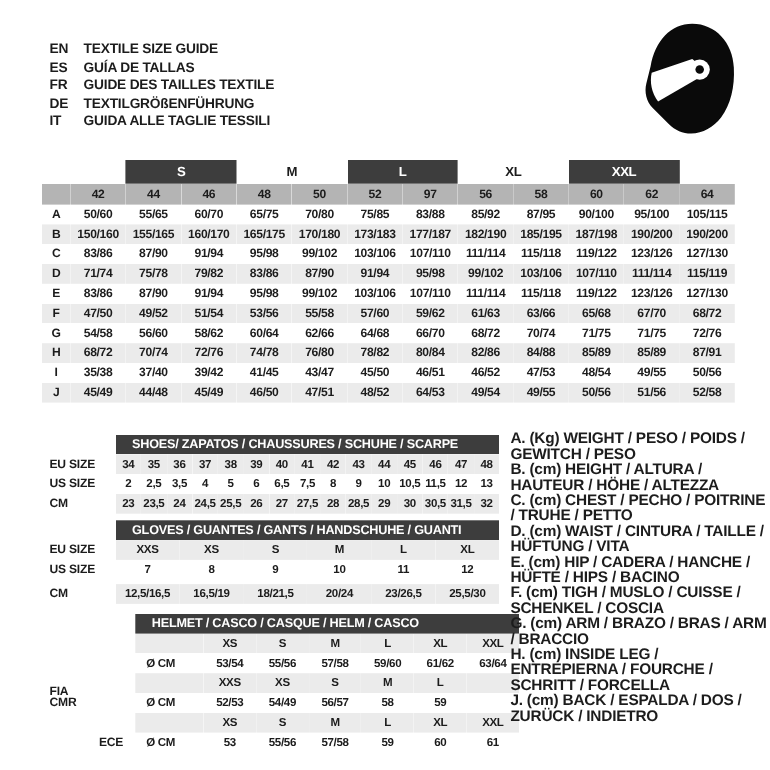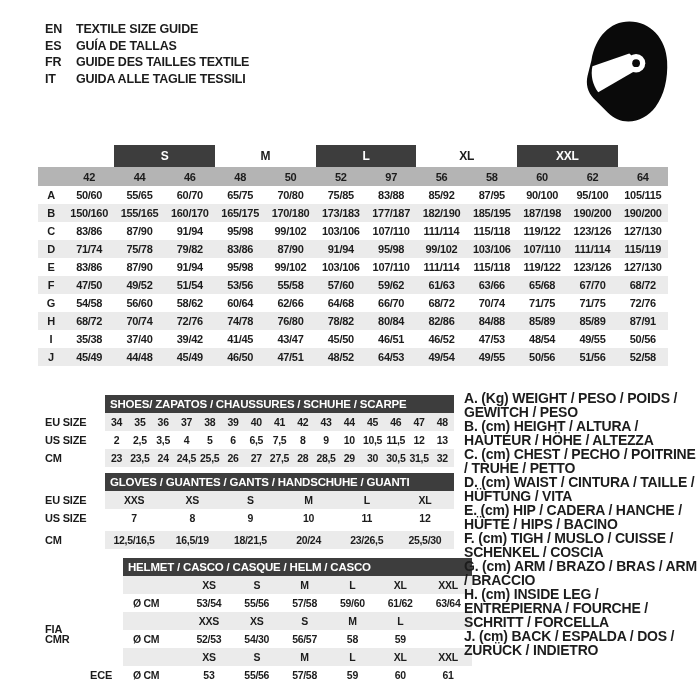--- a/index.html
+++ b/index.html
@@ -3,21 +3,21 @@
 <meta charset="utf-8">
 <style>
   html,body{margin:0;padding:0;}
   body{
     width:700px;height:700px;background:#fff;
     font-family:"Liberation Sans",sans-serif;font-weight:bold;color:#1c1c1c;
   }
   .page{position:relative;width:700px;height:700px;background:#fff;overflow:hidden;}
 
   
-  .lang-list{position:absolute;left:45px;top:21px;font-size:12.5px;letter-spacing:-0.2px;}
+  .lang-list{position:absolute;left:45px;top:36px;font-size:12.5px;letter-spacing:-0.2px;}
   .lang-row{display:flex;line-height:16.5px;}
   .lang-code{width:31px;flex:0 0 31px;}
 
   
   .helmet-art{position:absolute;left:574px;top:16px;width:97px;height:110px;}
   .helmet-art svg{width:100%;height:100%;display:block;}
 
   
   table{border-collapse:collapse;table-layout:fixed;}
   td{padding:0;text-align:center;font-size:11px;letter-spacing:-0.3px;white-space:nowrap;overflow:hidden;height:18px;}
@@ -26,21 +26,21 @@
   .main-table{position:absolute;left:38px;top:145px;width:630px;}
   .main-table tr.bands td{height:22px;font-size:12px;}
   .band-dark{background:#3d3d3d;color:#fff;}
   .band-plain{background:#fff;color:#1c1c1c;}
   .main-table tr.colhead td{background:#b4b4b4;height:19px;}
   .main-table tr.alt td{background:#ebebeb;}
 
   
   .sub-table{position:absolute;left:105px;width:349px;}
   .sub-table td{font-size:10.5px;}
-  .sub-table td.title{background:#3d3d3d;color:#fff;text-align:left;padding-left:5px;font-size:11.5px;letter-spacing:-0.2px;}
+  .sub-table td.title{background:#3d3d3d;color:#fff;text-align:left;padding-left:15px;font-size:11.5px;letter-spacing:-0.2px;}
   .sub-table tr.gray td{background:#ebebeb;}
   .sub-table tr.spacer td{height:4px;background:#fff;}
   .sub-table td.diam{text-align:left;padding-left:10px;}
   .shoes-table{top:395px;}
   .gloves-table{top:473px;}
   .helmet-table{top:558px;margin-left:18px;}
 
   
   .side-label{position:absolute;left:45px;font-size:11px;line-height:18px;letter-spacing:-0.2px;white-space:nowrap;}
 
@@ -57,20 +57,24 @@
       <span class="lang-code">EN</span>
       <span>TEXTILE SIZE GUIDE</span>
     </div>
     <div class="lang-row">
       <span class="lang-code">ES</span>
       <span>GUÍA DE TALLAS</span>
     </div>
     <div class="lang-row">
       <span class="lang-code">FR</span>
       <span>GUIDE DES TAILLES TEXTILE</span>
+    </div>
+    <div class="lang-row">
+      <span class="lang-code">DE</span>
+      <span>TEXTILGRÖßENFÜHRUNG</span>
     </div>
     <div class="lang-row">
       <span class="lang-code">IT</span>
       <span>GUIDA ALLE TAGLIE TESSILI</span>
     </div>
   </div>
 
   <div class="helmet-art">
     <svg viewBox="0 0 100 110" aria-hidden="true">
       <path d="M57 4 C79 4 95 22 96 45 C97 63 93 80 84 92 C77 101 67 107 56 107 C48 107 41 104 35 98 L20 83 C14 77 12 68 14 60 L18 44 C22 20 37 4 57 4 Z" fill="#0a0a0a"></path>
@@ -439,21 +443,21 @@
           <td>XXS</td>
           <td>XS</td>
           <td>S</td>
           <td>M</td>
           <td>L</td>
           <td></td>
         </tr>
         <tr>
           <td class="diam">Ø CM</td>
           <td>52/53</td>
-          <td>54/30</td>
+          <td>54/49</td>
           <td>56/57</td>
           <td>58</td>
           <td>59</td>
           <td></td>
         </tr>
         <tr class="gray">
           <td></td>
           <td>XS</td>
           <td>S</td>
           <td>M</td>

